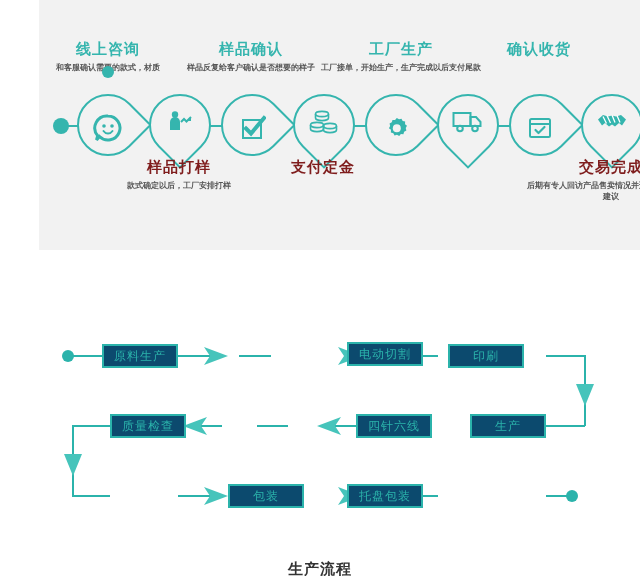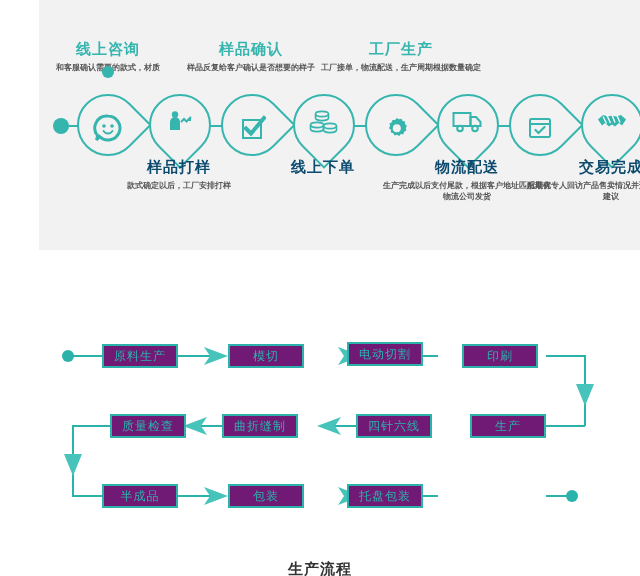--- a/index.html
+++ b/index.html
@@ -103,21 +103,21 @@
   }
   .label-desc {
     margin-top: 4px;
     font-size: 8px;
     color: #555555;
     line-height: 11px;
     font-weight: bold;
   }
   .label-block.above { top: 40px; }
   .label-block.below { top: 158px; }
-  .label-block.below .label-title { color: #0c4a6e; }
+  .label-block.below .label-title { color: #7f1d1d; }
 
   
   #flow-section {
     position: relative;
     width: 640px; height: 326px;
     background: #ffffff;
   }
   #flow-title {
     position: absolute;
     top: 310px; left: 0; width: 640px;
@@ -125,21 +125,21 @@
     font-size: 15px;
     font-weight: bold;
     color: #333333;
     letter-spacing: 1px;
   }
   #flow-svg { position: absolute; left: 0; top: 0; }
   .fbox {
     position: absolute;
     width: 76px; height: 24px;
     border: 2px solid #2bb3ab;
-    background: #701a75;
+    background: #0c4a6e;
     display: flex; align-items: center; justify-content: center;
     font-size: 12px;
     color: #2bb3ab;
     letter-spacing: 1px;
     font-weight: normal;
   }
 </style>
 </head>
 <body>
 
@@ -204,64 +204,61 @@
         <ellipse cx="13" cy="6" rx="6.5" ry="2.6" fill="none" stroke="#35b5ae" stroke-width="1.6"></ellipse>
         <path d="M6.5 6v4c0 1.4 2.9 2.6 6.5 2.6s6.5-1.2 6.5-2.6V6" fill="none" stroke="#35b5ae" stroke-width="1.6"></path>
         <ellipse cx="8" cy="17" rx="6.5" ry="2.6" fill="none" stroke="#35b5ae" stroke-width="1.6"></ellipse>
         <path d="M1.5 17v4c0 1.4 2.9 2.6 6.5 2.6s6.5-1.2 6.5-2.6v-4" fill="none" stroke="#35b5ae" stroke-width="1.6"></path>
         <ellipse cx="21" cy="18" rx="6.5" ry="2.6" fill="none" stroke="#35b5ae" stroke-width="1.6"></ellipse>
         <path d="M14.5 18v4c0 1.4 2.9 2.6 6.5 2.6s6.5-1.2 6.5-2.6v-4" fill="none" stroke="#35b5ae" stroke-width="1.6"></path>
       </svg>
     </div>
   </div>
   <div class="label-block below" style="left:199px">
-    <div class="label-title">线上下单</div>
+    <div class="label-title">支付定金</div>
   </div>
 
   <div class="node up" style="left:326px">
     <div class="drop"></div>
     <div class="icon-wrap">
       <svg width="28" height="28" viewBox="0 0 28 28">
         <path d="M14 2l2.2 1.2 2.4-.6 1.2 2.2 2.4.7-.1 2.5 1.9 1.6-1.2 2.2.6 2.4-2.2 1.2-.7 2.4-2.5-.1-1.6 1.9-2.2-1.2-2.4.6-1.2-2.2-2.4-.7.1-2.5L6.3 12l1.2-2.2L6.9 7.4 9.1 6.2l.7-2.4 2.5.1z" transform="translate(0.5,2) scale(1.02)" fill="#35b5ae"></path>
         <circle cx="14.8" cy="14.3" r="4" fill="#f2f2f2"></circle>
       </svg>
     </div>
   </div>
   <div class="label-block above" style="left:277px">
     <div class="label-title">工厂生产</div>
-    <div class="label-desc">工厂接单，物流配送，生产周期根据数量确定</div>
+    <div class="label-desc">工厂接单，开始生产，生产完成以后支付尾款</div>
   </div>
 
   <div class="node down" style="left:398px">
     <div class="drop"></div>
     <div class="icon-wrap">
       <svg width="32" height="26" viewBox="0 0 32 26">
         <rect x="1.5" y="4" width="17" height="13" fill="none" stroke="#35b5ae" stroke-width="2"></rect>
         <path d="M18.5 8h5.5l4.5 5v4h-10z" fill="none" stroke="#35b5ae" stroke-width="2"></path>
         <circle cx="8" cy="19.5" r="2.8" fill="none" stroke="#35b5ae" stroke-width="2"></circle>
         <circle cx="23" cy="19.5" r="2.8" fill="none" stroke="#35b5ae" stroke-width="2"></circle>
       </svg>
     </div>
   </div>
-  <div class="label-block below" style="left:343px">
-    <div class="label-title">物流配送</div>
-    <div class="label-desc">生产完成以后支付尾款，根据客户地址匹配最优物流公司发货</div>
-  </div>
 
   <div class="node up" style="left:470px">
     <div class="drop"></div>
     <div class="icon-wrap">
       <svg width="28" height="28" viewBox="0 0 28 28">
         <rect x="4" y="5" width="20" height="18" rx="1.5" fill="none" stroke="#35b5ae" stroke-width="2"></rect>
         <line x1="4" y1="10" x2="24" y2="10" stroke="#35b5ae" stroke-width="2"></line>
         <path d="M9.5 16l3 3 6-6" fill="none" stroke="#35b5ae" stroke-width="2.2" stroke-linecap="round" stroke-linejoin="round"></path>
       </svg>
     </div>
   </div>
   <div class="label-block above" style="left:415px">
+    <div class="label-title">确认收货</div>
   </div>
 
   <div class="node down" style="left:542px">
     <div class="drop"></div>
     <div class="icon-wrap">
       <svg width="32" height="24" viewBox="0 0 32 24">
         <path d="M2 9.5L7 5l5 1.5 4-1 4 1L25 5l5 4.5-4 6-3-2.5-4 3.5-3-2-3 2-4-3.5-3 2.5z" fill="#35b5ae"></path>
         <path d="M7 6.5l3.5 7M11 5.5l3.5 7.5M16 5l3 7.5M21 5.5l3 7" stroke="#ffffff" stroke-width="1.3" fill="none"></path>
       </svg>
     </div>
@@ -318,25 +315,22 @@
       <path d="M341 167 L317 176 L341 185 L335 176 Z"></path>
     </g>
 
     <g fill="#46c4bb">
       <path d="M576 134 L594 134 L585 156 Z"></path>
       <path d="M64 204 L82 204 L73 226 Z"></path>
     </g>
   </svg>
 
   <div class="fbox" style="left:102px; top:94px">原料生产</div>
-  <div class="fbox" style="left:228px; top:94px">模切</div>
   <div class="fbox" style="left:347px; top:92px">电动切割</div>
-  <div class="fbox" style="left:462px; top:94px">印刷</div>
+  <div class="fbox" style="left:448px; top:94px">印刷</div>
 
   <div class="fbox" style="left:110px; top:164px">质量检查</div>
-  <div class="fbox" style="left:222px; top:164px">曲折缝制</div>
   <div class="fbox" style="left:470px; top:164px">生产</div>
   <div class="fbox" style="left:356px; top:164px">四针六线</div>
 
-  <div class="fbox" style="left:102px; top:234px">半成品</div>
   <div class="fbox" style="left:347px; top:234px">托盘包装</div>
   <div class="fbox" style="left:228px; top:234px">包装</div>
 </div>
 
 </body></html>

